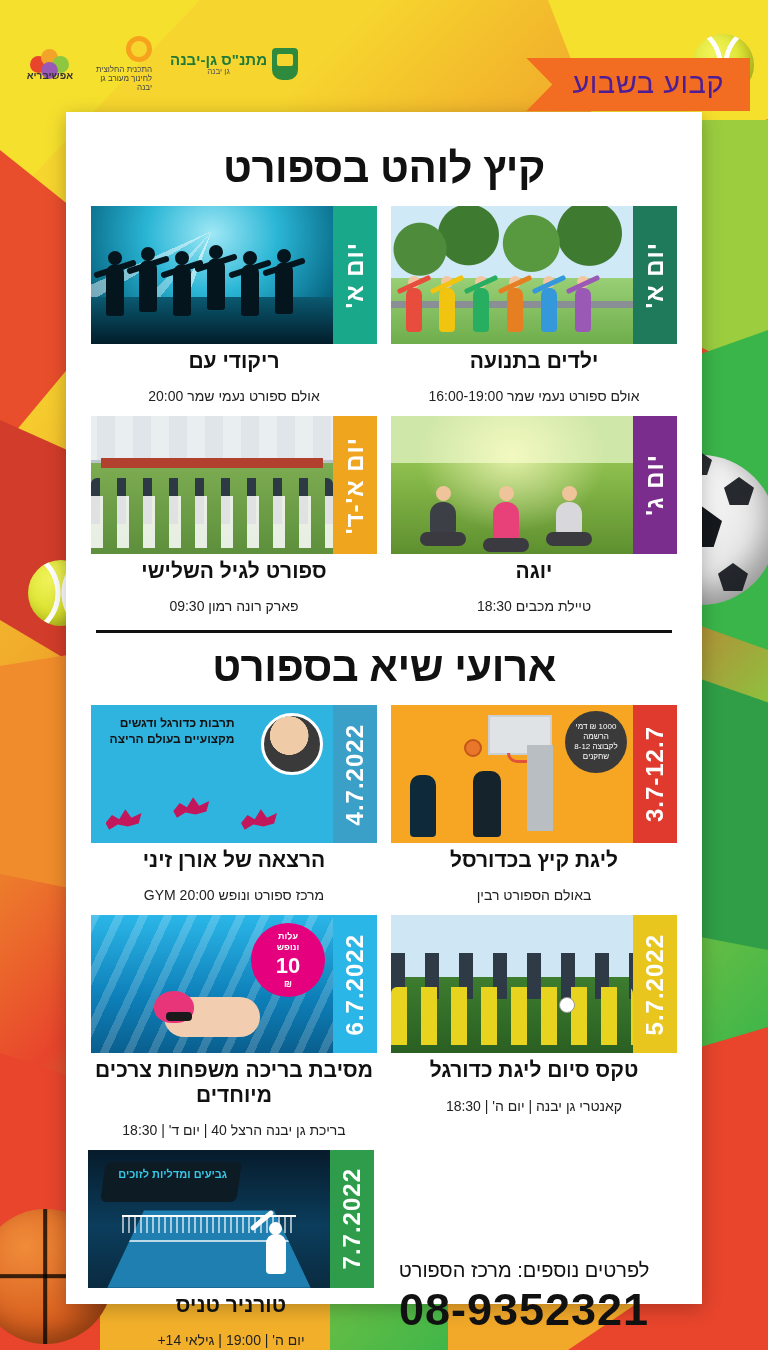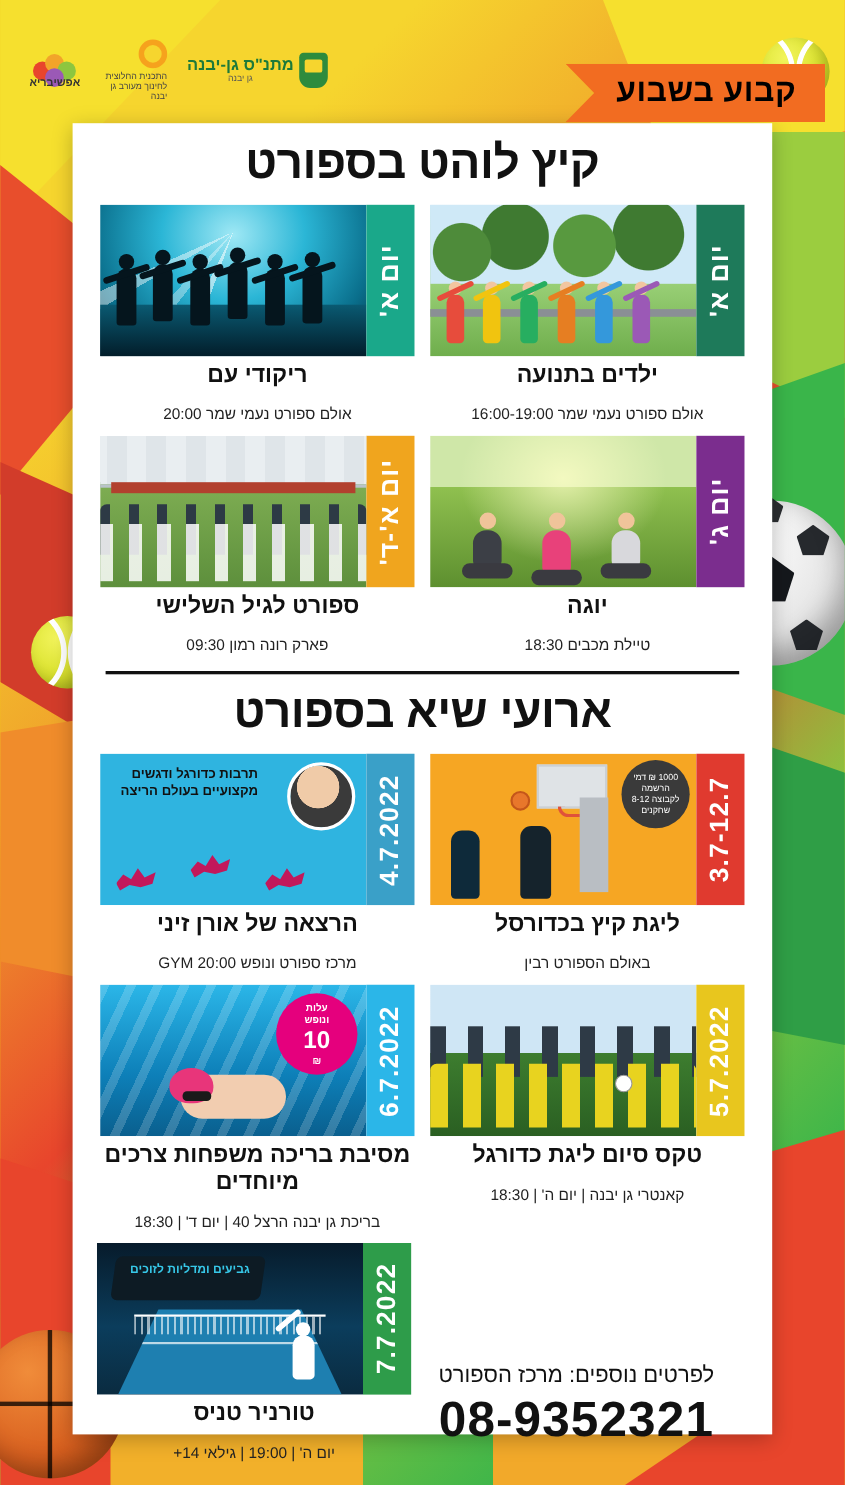--- a/index.html
+++ b/index.html
@@ -72,23 +72,23 @@
   .card {
     position:absolute; z-index:5;
     left:66px; top:112px; width:636px; height:1192px;
     background:#ffffff;
     box-shadow: 0 4px 18px rgba(0,0,0,.25);
   }
 
   
   .ribbon {
     position:absolute; z-index:7; top:58px; right:18px;
-    background:#f26c21; color:#000000;
+    background:#f26c21; color:#4c1d95;
     padding:9px 26px 11px 46px;
-    font-size:29px; font-weight:bold; letter-spacing:.5px;
+    font-size:29px; font-weight:normal; letter-spacing:.5px;
     clip-path: polygon(0 0, 100% 0, 100% 100%, 0 100%, 26px 50%);
     box-shadow: 0 3px 7px rgba(0,0,0,.2);
   }
 
   
   .logos { position:absolute; z-index:8; top:36px; left:30px; display:flex; align-items:center; gap:18px; }
   .logo-matnas { display:flex; align-items:center; gap:5px; }
   .matnas-shield { width:26px; height:32px; background:#2e8b3d; border-radius:4px 4px 10px 10px; position:relative; }
   .matnas-shield::after { content:""; position:absolute; left:5px; top:6px; width:16px; height:12px; background:#f6d52e; border-radius:2px;}
   .matnas-text { font-size:15px; font-weight:bold; color:#1d7a3a; line-height:1.05; text-align:center;}
@@ -278,21 +278,21 @@
     <i class="lf3"></i>
     <i class="lf4"></i>
     <span>אפשיבריא</span>
   </div>
 </div>
 
 <div class="ribbon">קבוע בשבוע</div>
 
 <div class="card">
 
-  <div style="padding-top:12px">
+  <div style="padding-top:32px">
     <div class="section-title">קיץ לוהט בספורט</div>
 
     <div class="grid">
 
       <div class="cellwrap">
         <div class="cell">
           <div class="tag date" style="background:#1e7a5a">
             <span>יום א'</span>
           </div>
           <div class="photo">

